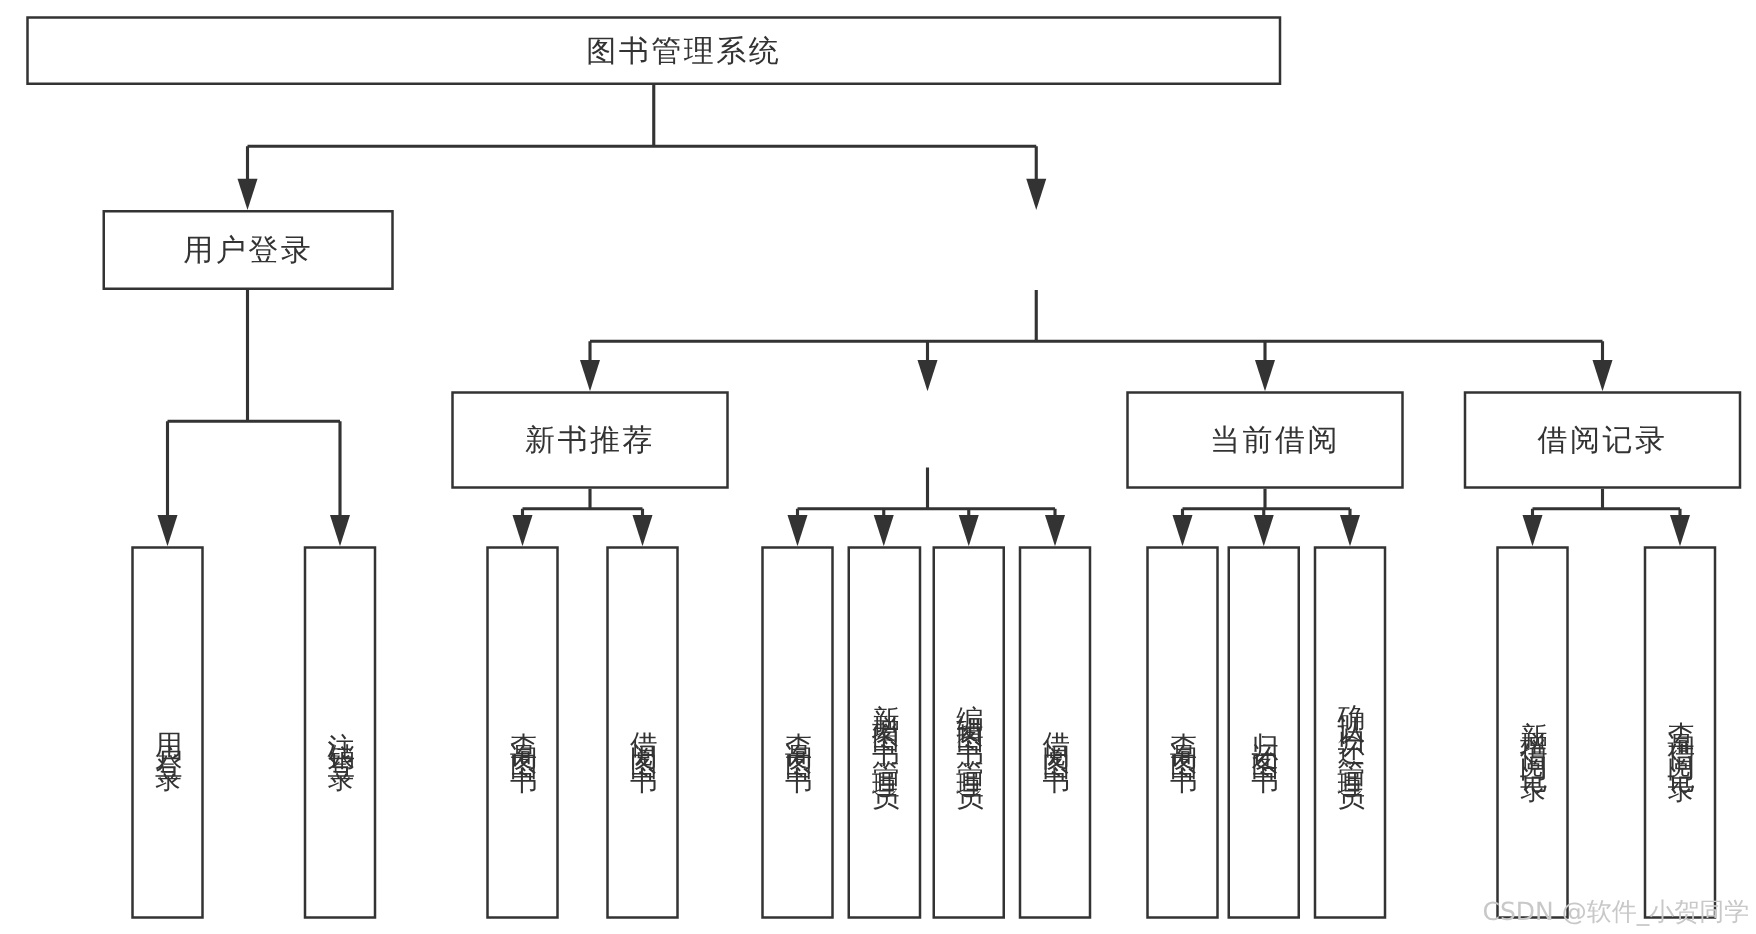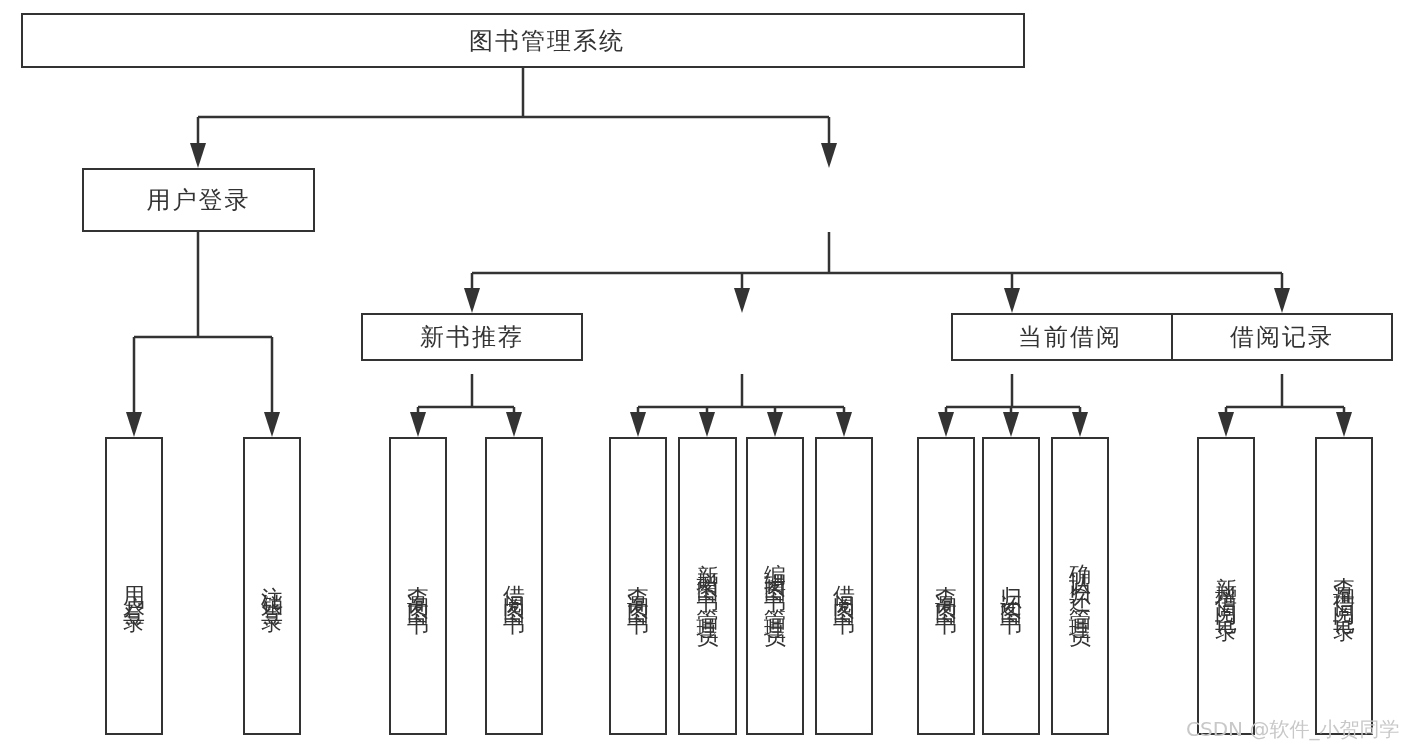--- a/index.html
+++ b/index.html
@@ -17,21 +17,21 @@
     text-align:center;
   }
   .leaf {
     top:437px; height:298px; width:58px;
     writing-mode:vertical-rl; text-orientation:mixed;
     font-size:22px; letter-spacing:9px; line-height:1;
   }
   .root   { left:21px;  top:13px;  width:1004px; height:55px;padding-left:48px; }
   .lvl2-a { left:82px;  top:168px; width:233px;  height:64px; }
   .lvl2-b { left:710px; top:168px; width:237px;  height:64px; }
-  .lvl3   { top:313px;  height:48px; width:222px; }
+  .lvl3   { top:313px;  height:78px; width:222px; }
   .watermark {
     position:absolute; left:1186px; top:716px; z-index:5;
     font-size:20px; color:#c8c8c8; white-space:nowrap; letter-spacing:0;
   }
 </style>
 </head>
 <body>
 
 <div class="canvas">
 
@@ -66,21 +66,21 @@
       <polygon points="1218,412 1234,412 1226,437"></polygon>
       <polygon points="1336,412 1352,412 1344,437"></polygon>
     </g>
   </svg>
 
   <div class="box root">图书管理系统</div>
 
   <div class="box lvl2-a">用户登录</div>
 
   <div class="box lvl3" style="left:361px;">新书推荐</div>
-  <div class="box lvl3" style="left:951px;padding-left:16px;">当前借阅</div>
+  <div class="box lvl3" style="left:901px;padding-left:16px;">当前借阅</div>
   <div class="box lvl3" style="left:1171px;">借阅记录</div>
 
   <div class="box leaf" style="left:105px;">用户登录</div>
   <div class="box leaf" style="left:243px;">注销登录</div>
 
   <div class="box leaf" style="left:389px;">查询图书</div>
   <div class="box leaf" style="left:485px;">借阅图书</div>
 
   <div class="box leaf" style="left:609px;">查询图书</div>
   <div class="box leaf" style="left:678px; width:59px;">新增图书（管理员）</div>

